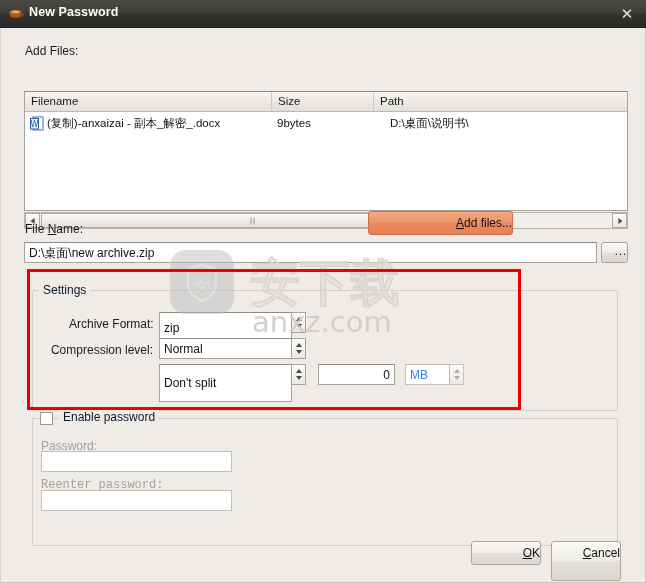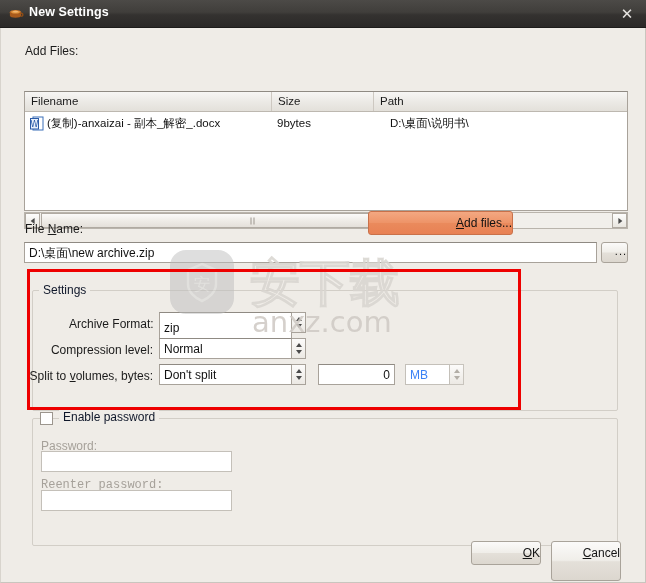--- a/index.html
+++ b/index.html
@@ -313,21 +313,21 @@
 <div id="window">
 
   <div class="titlebar">
     <svg class="title-icon" viewBox="0 0 16 16">
       <ellipse cx="7.5" cy="6.2" rx="5.6" ry="2.3" fill="#c8762c"></ellipse>
       <path d="M1.9 6.2 v3.3 c0 1.3 2.5 2.3 5.6 2.3 s5.6-1 5.6-2.3 V6.2 z" fill="#a85a1c"></path>
       <ellipse cx="7.5" cy="6.0" rx="4.3" ry="1.6" fill="#e2953f"></ellipse>
       <path d="M12.6 7.2 c1.4 0 2.3 0.7 2.3 1.6 s-0.9 1.6-2.3 1.6" fill="none" stroke="#8e4d17" stroke-width="1.3"></path>
       <ellipse cx="7.5" cy="5.6" rx="2.6" ry="0.9" fill="#f0b571"></ellipse>
     </svg>
-    <div class="title-text">New Settings</div>
+    <div class="title-text">New Password</div>
     <div class="title-close">✕</div>
   </div>
 
   <div class="client">
 
     <div class="lbl" style="left:24px; top:16px;">Add Files:</div>
 
     <div class="listbox">
       <div class="list-header">
         <div class="hcell" style="left:0; width:247px;">Filename</div>
@@ -375,22 +375,21 @@
       <span class="spin-down"></span>
     </div>
 
     <div class="lbl" style="left:49px; top:315px; width:103px; text-align:right;">Compression level:</div>
     <div class="tinput" style="left:158px; top:310px; width:133px; height:21px;">Normal</div>
     <div class="spin" style="left:291px; top:310px; height:21px;">
       <span class="spin-up"></span>
       <span class="spin-down"></span>
     </div>
 
-    <div class="lbl" style="left:26px; top:341px; width:126px; text-align:right;">Split to <u>v</u>olumes, bytes:</div>
-    <div class="tinput" style="left:158px; top:336px; width:133px; height:21px;">Don't split</div>
+    <div class="tinput" style="left:158px; top:336px; width:133px; height:38px;">Don't split</div>
     <div class="spin" style="left:291px; top:336px; height:21px;">
       <span class="spin-up"></span>
       <span class="spin-down"></span>
     </div>
 
     <div class="tinput rightal" style="left:317px; top:336px; width:77px; height:21px;">0</div>
 
     <div class="tinput disabled" style="left:404px; top:336px; width:45px; height:21px;">MB</div>
     <div class="spin disabled" style="left:449px; top:336px; height:21px;">
       <span class="spin-up"></span>

